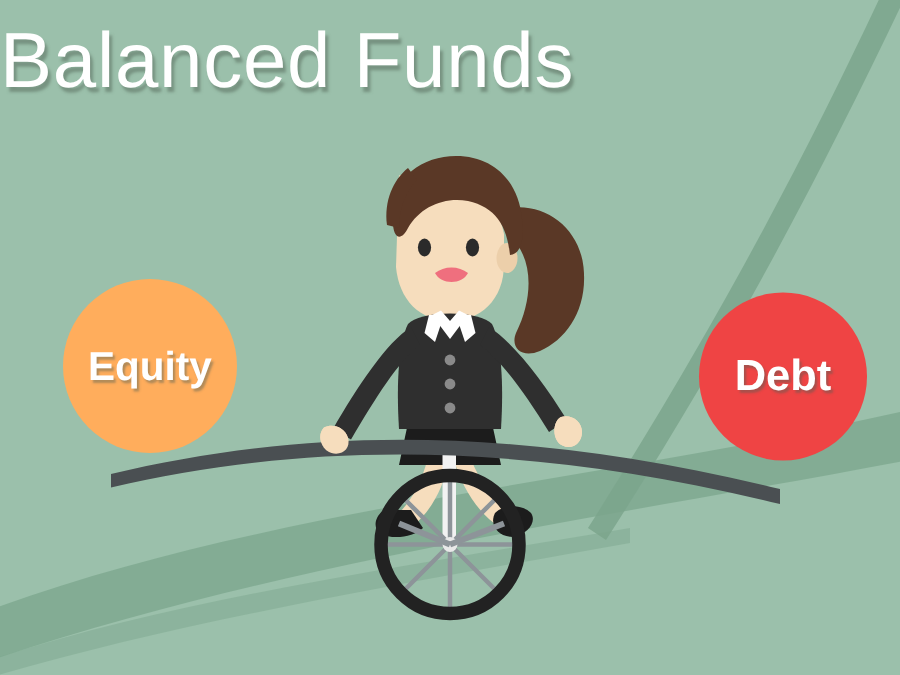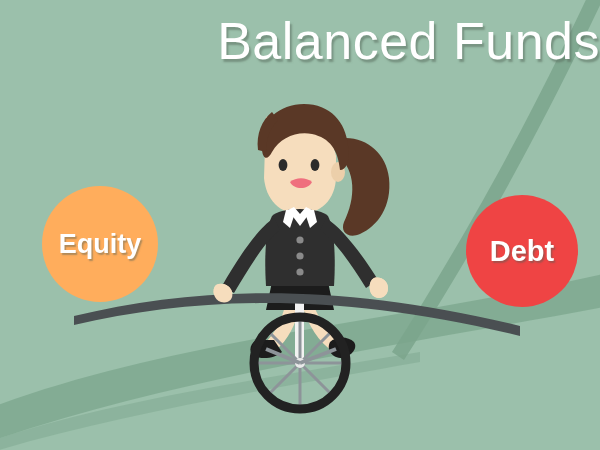--- a/index.html
+++ b/index.html
@@ -21,21 +21,21 @@
     width: 600px;
     height: 450px;
     display: block;
   }
   
   #title {
     position: absolute;
     top: 14px;
     left: 0;
     width: 600px;
-    text-align: right;
+    text-align: left;
     font-size: 52px;
     font-weight: 400;
     letter-spacing: 0.5px;
     color: #ffffff;
     text-shadow: 2px 3px 2px rgba(90, 110, 95, 0.55);
     line-height: 1.05;
     user-select: none;
   }
   
   .badge {

